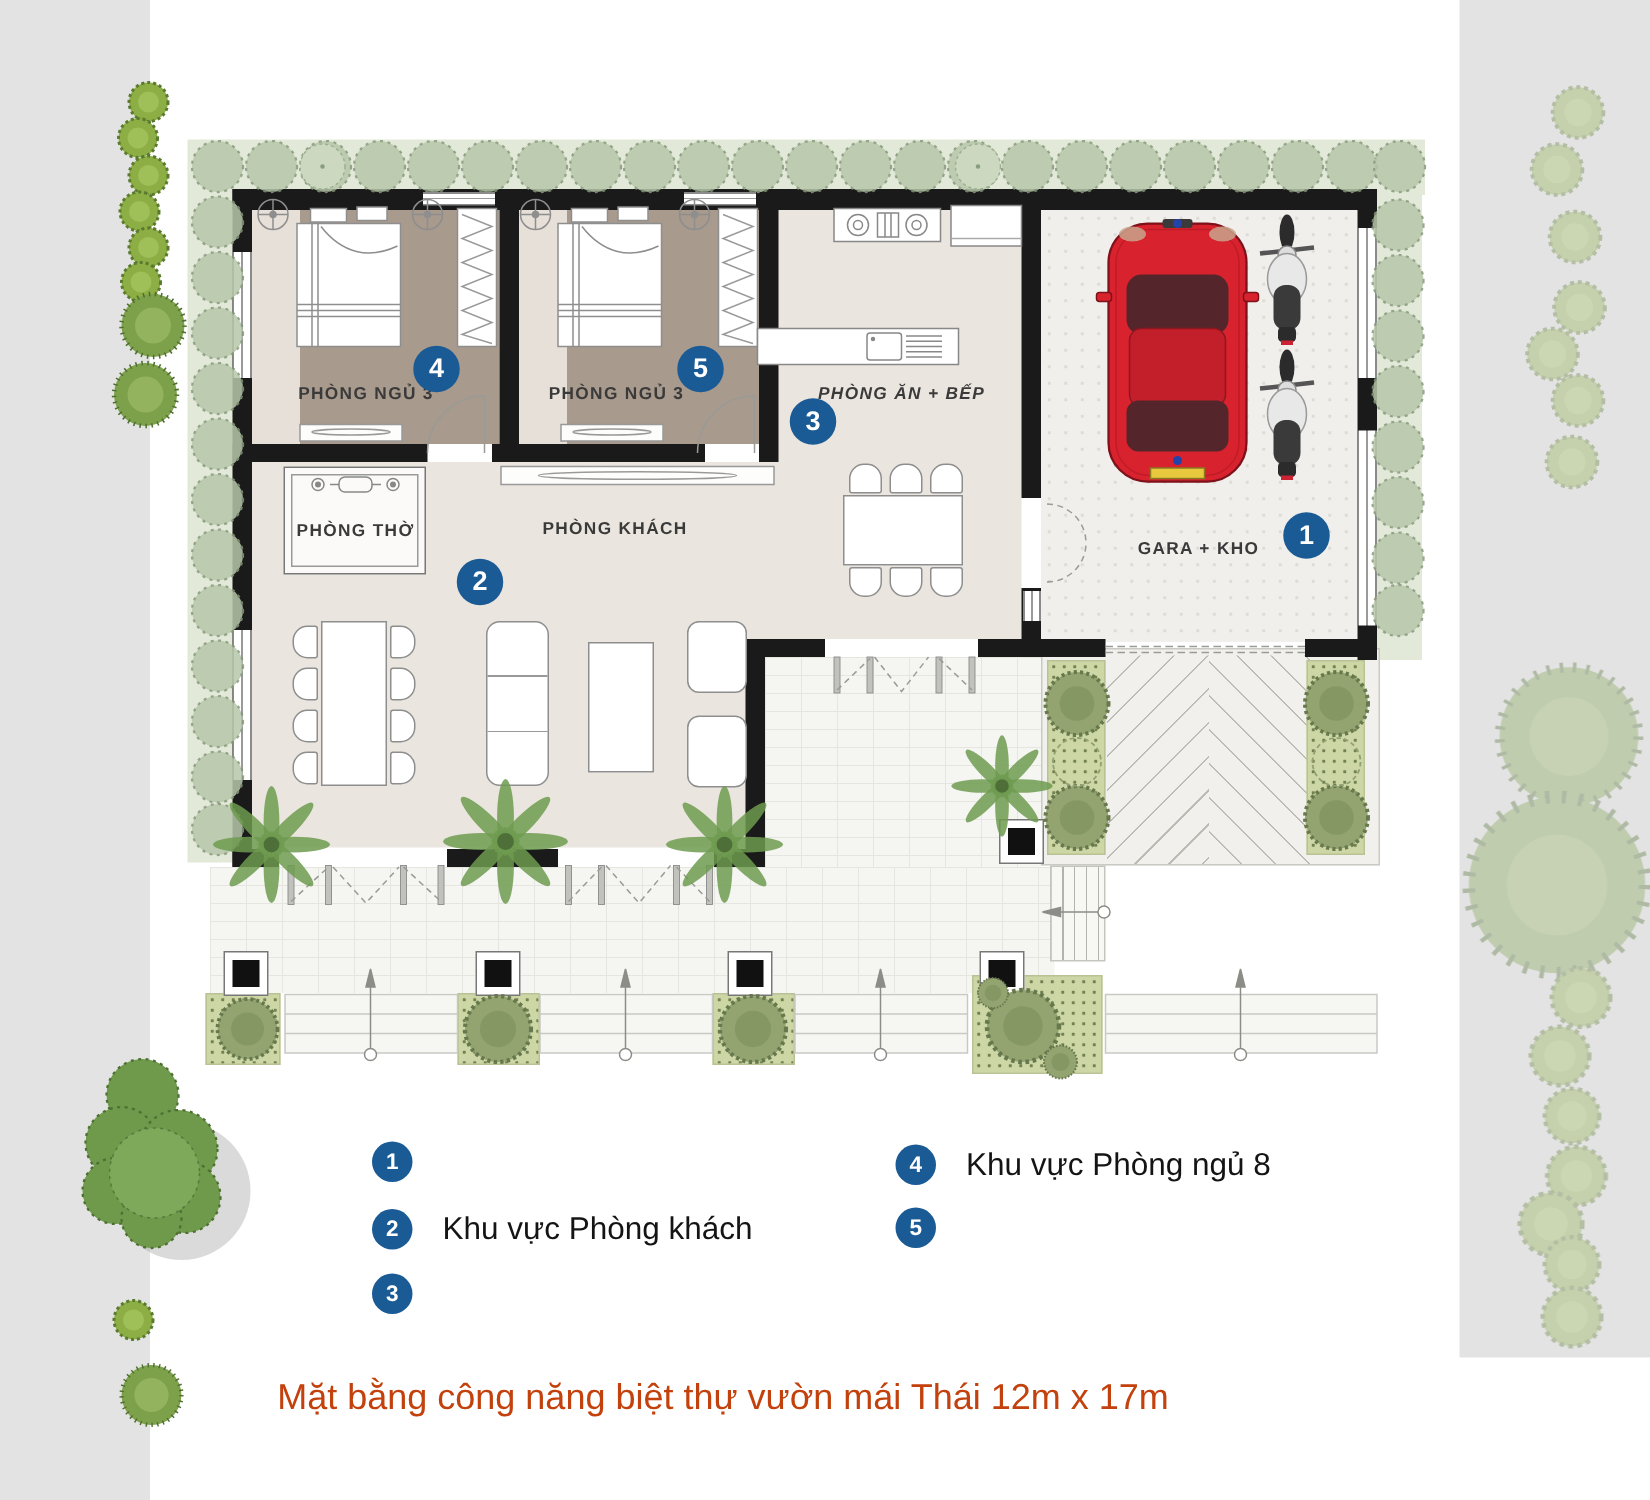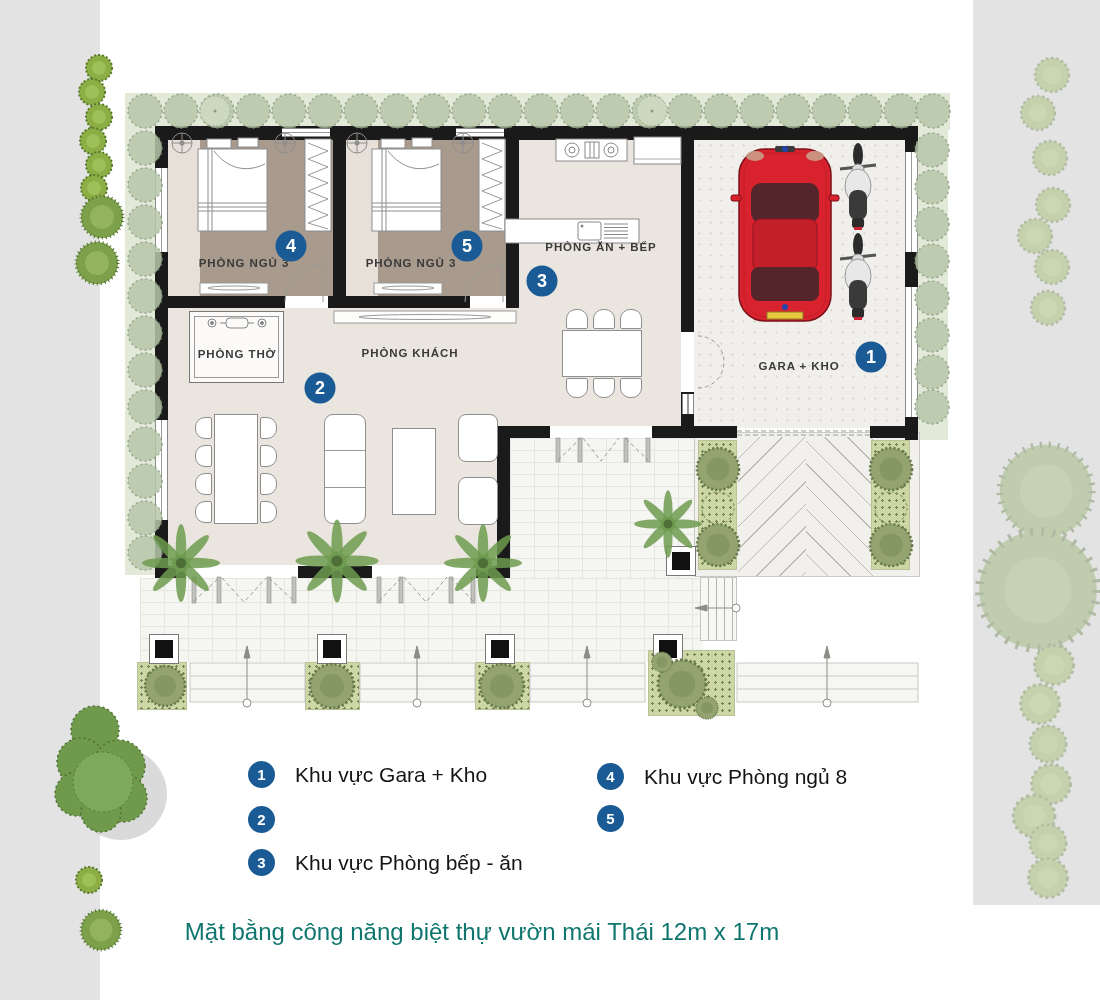--- a/index.html
+++ b/index.html
@@ -30,21 +30,21 @@
   .overlay{position:absolute;left:0;top:0;z-index:5;pointer-events:none;}
   .rlabel{position:absolute;z-index:6;transform:translate(-50%,-50%);white-space:nowrap;
           font-size:11.5px;font-weight:600;letter-spacing:.9px;color:#3a3a3a;}
   .pmark{position:absolute;z-index:6;width:31px;height:31px;border-radius:50%;
          background:var(--marker-blue,#1a5b95);color:#fff;text-align:center;
          font-size:18px;font-weight:700;line-height:31px;transform:translate(-50%,-50%);}
   .lrow{position:absolute;display:flex;align-items:center;gap:20px;z-index:6;}
   .lcircle{width:27px;height:27px;border-radius:50%;background:var(--marker-blue,#1a5b95);
            color:#fff;text-align:center;font-size:15px;font-weight:700;line-height:27px;flex:0 0 27px;}
   .ltext{font-size:21px;color:#141414;white-space:nowrap;}
-  .caption{position:absolute;z-index:6;transform:translate(-50%,-50%);font-size:24px;color:#0f766e;white-space:nowrap;}
+  .caption{position:absolute;z-index:6;transform:translate(-50%,-50%);font-size:24px;color:#c2410c;white-space:nowrap;}
   .cab{position:absolute;background:#fbfaf8;border:1.5px solid #777;box-sizing:border-box;z-index:3;}
   .cab-in{position:absolute;left:4px;top:4px;right:4px;bottom:4px;border:1px solid #9a9a9a;}
 </style>
 </head>
 <body>
 
 <div id="stage">
 
   <div class="band" style="left:0;width:100px;height:1000px;"></div>
   <div class="band" style="left:973px;width:127px;height:905px;"></div>
@@ -476,41 +476,40 @@
       <use href="#bush" transform="translate(718,545) scale(1.05)"></use>
       <circle cx="718" cy="508" r="16" fill="none" stroke="#90a070" stroke-width="1.2" stroke-dasharray="3 2"></circle>
       <use href="#bush" transform="translate(891,469) scale(1.05)"></use>
       <use href="#bush" transform="translate(891,545) scale(1.05)"></use>
       <circle cx="891" cy="508" r="16" fill="none" stroke="#90a070" stroke-width="1.2" stroke-dasharray="3 2"></circle>
     </g>
   </svg>
 
   <div class="rlabel" style="left:244px;top:263px;">PHÒNG NGỦ 3</div>
   <div class="rlabel" style="left:411px;top:263px;">PHÒNG NGỦ 3</div>
-  <div class="rlabel" style="left:601px;top:247px;">PHÒNG ĂN + BẾP</div>
+  <div class="rlabel" style="left:601px;top:263px;font-style:italic;">PHÒNG ĂN + BẾP</div>
   <div class="rlabel" style="left:410px;top:353px;">PHÒNG KHÁCH</div>
   <div class="rlabel" style="left:237px;top:354px;">PHÒNG THỜ</div>
   <div class="rlabel" style="left:799px;top:366px;">GARA + KHO</div>
 
   <div class="pmark" style="left:291px;top:246px;">4</div>
   <div class="pmark" style="left:467px;top:246px;">5</div>
   <div class="pmark" style="left:542px;top:281px;">3</div>
   <div class="pmark" style="left:320px;top:388px;">2</div>
   <div class="pmark" style="left:871px;top:357px;">1</div>
 
   <div class="lrow" style="left:248px;top:761px;">
     <div class="lcircle">1</div>
-    <div class="ltext">Khu vực Gara + Kho</div>
   </div>
   <div class="lrow" style="left:248px;top:806px;">
     <div class="lcircle">2</div>
+    <div class="ltext">Khu vực Phòng khách</div>
   </div>
   <div class="lrow" style="left:248px;top:849px;">
     <div class="lcircle">3</div>
-    <div class="ltext">Khu vực Phòng bếp - ăn</div>
   </div>
   <div class="lrow" style="left:597px;top:763px;">
     <div class="lcircle">4</div>
     <div class="ltext">Khu vực Phòng ngủ 8</div>
   </div>
   <div class="lrow" style="left:597px;top:805px;">
     <div class="lcircle">5</div>
   </div>
 
   <div class="caption" style="left:482px;top:932px;">Mặt bằng công năng biệt thự vườn mái Thái 12m x 17m</div>

